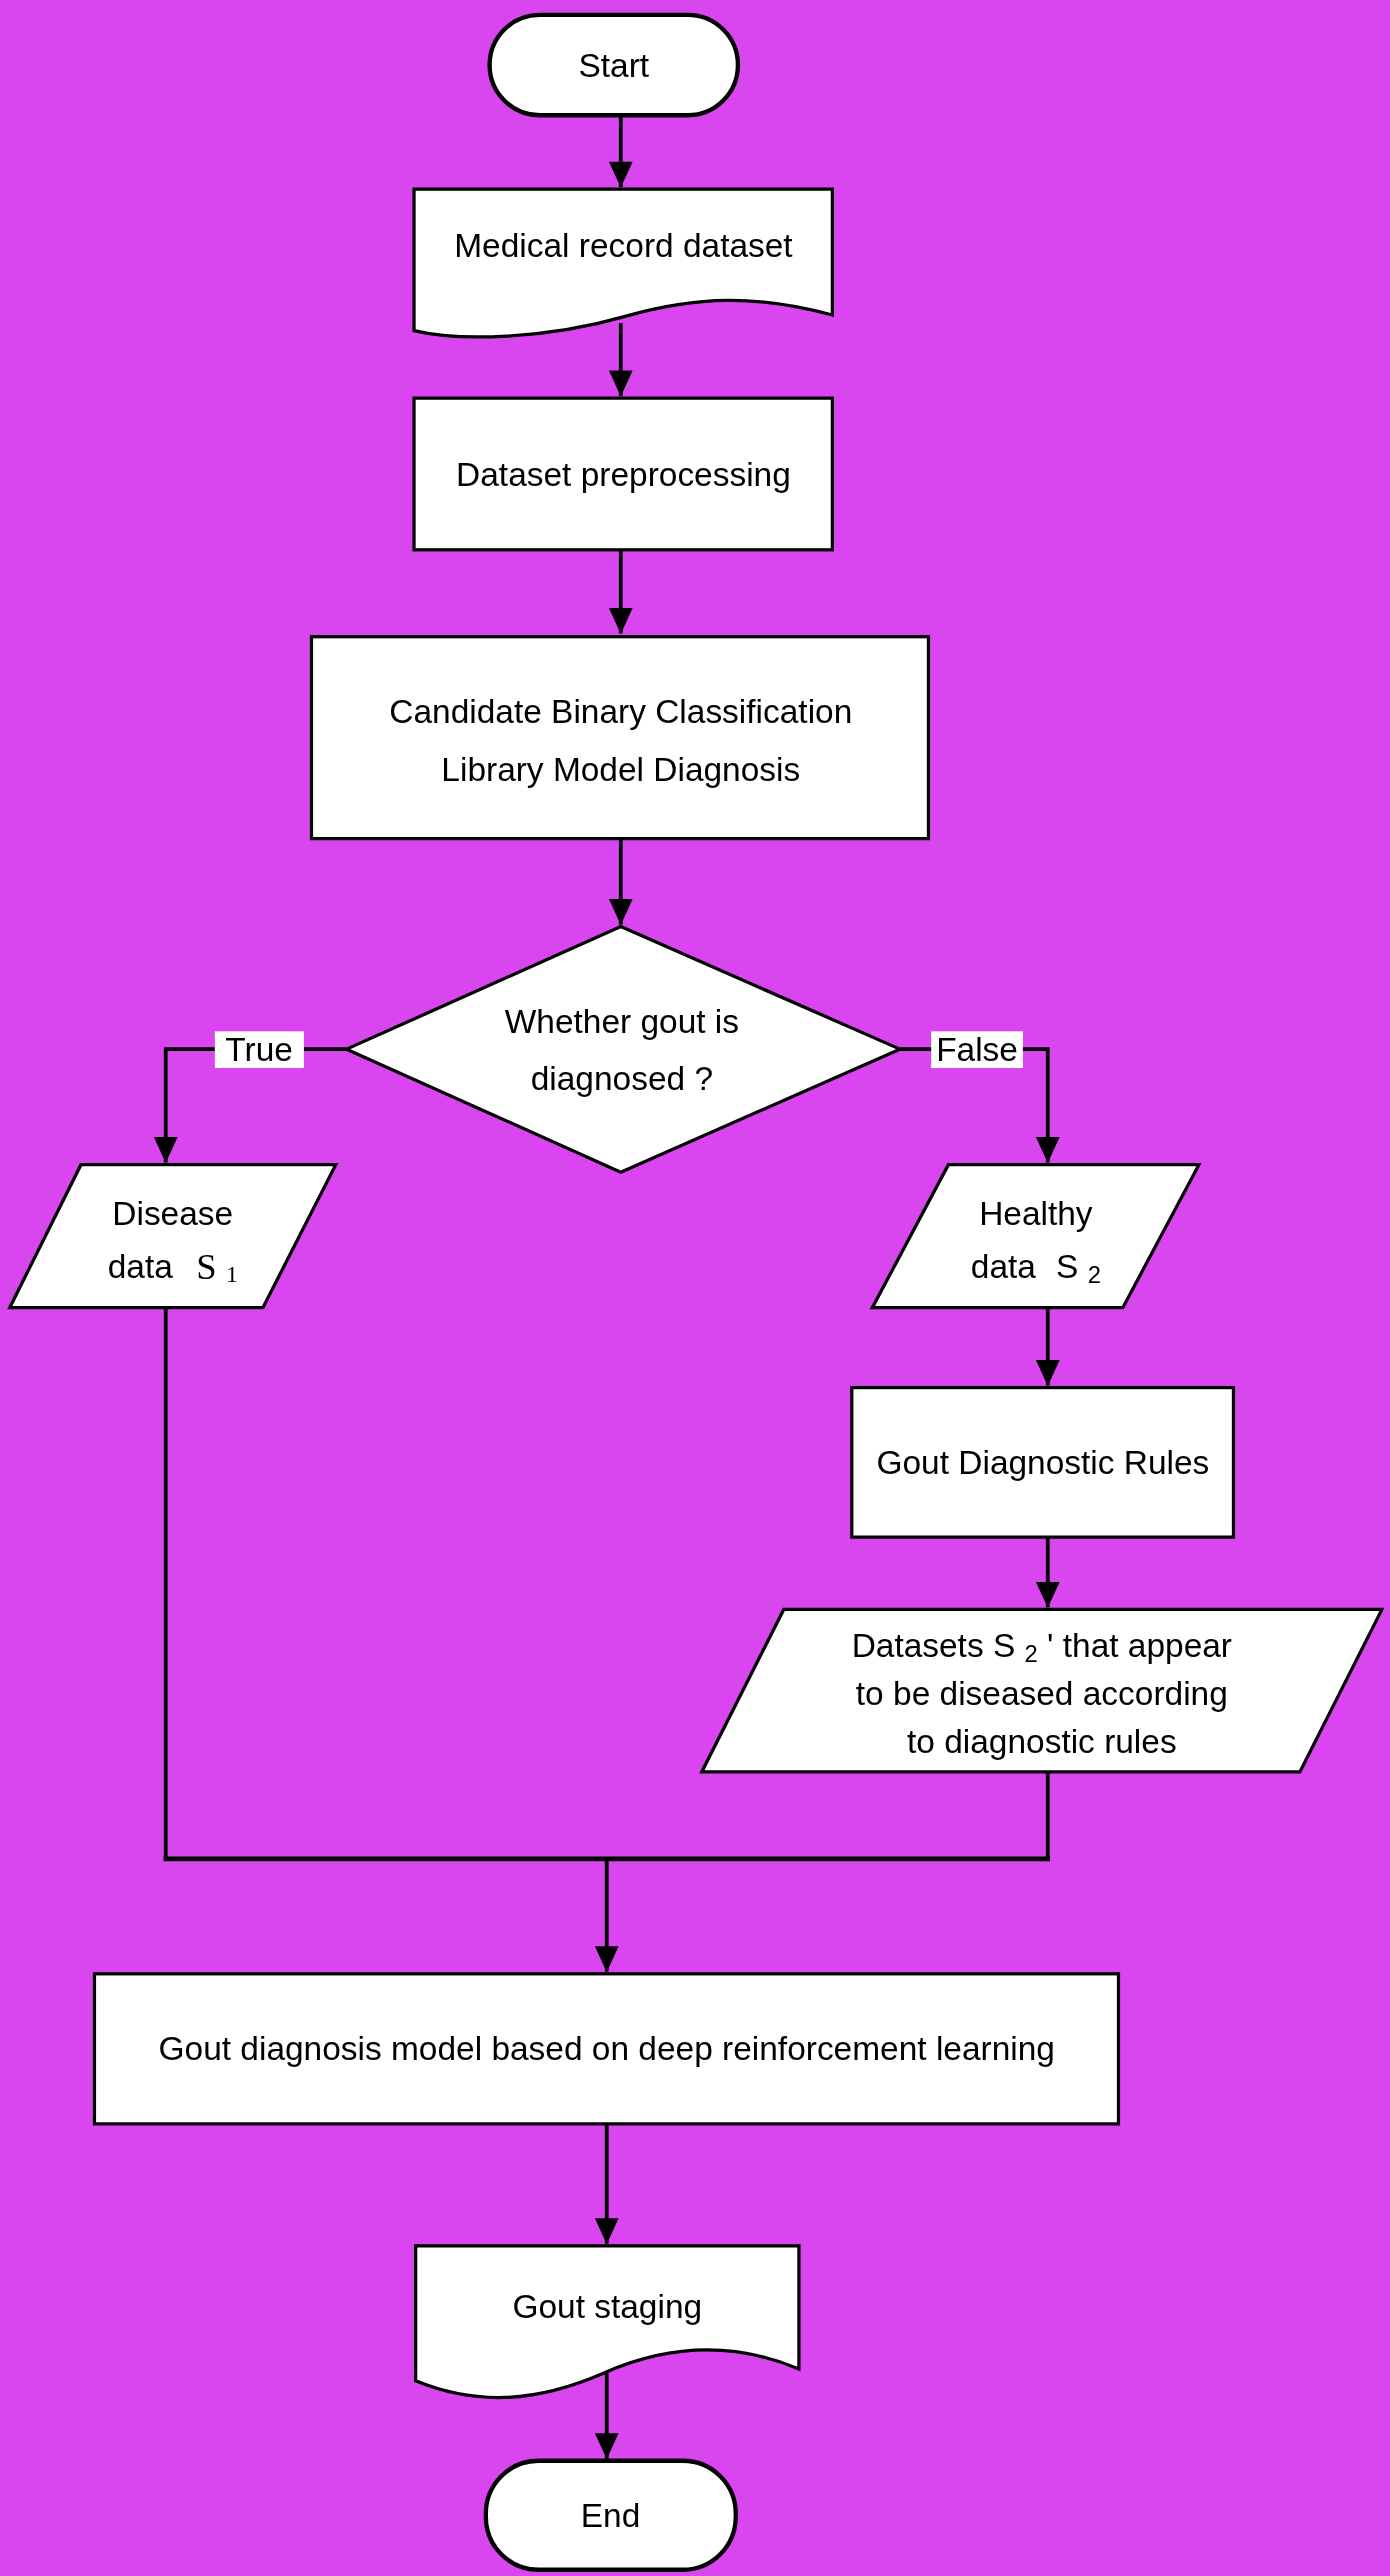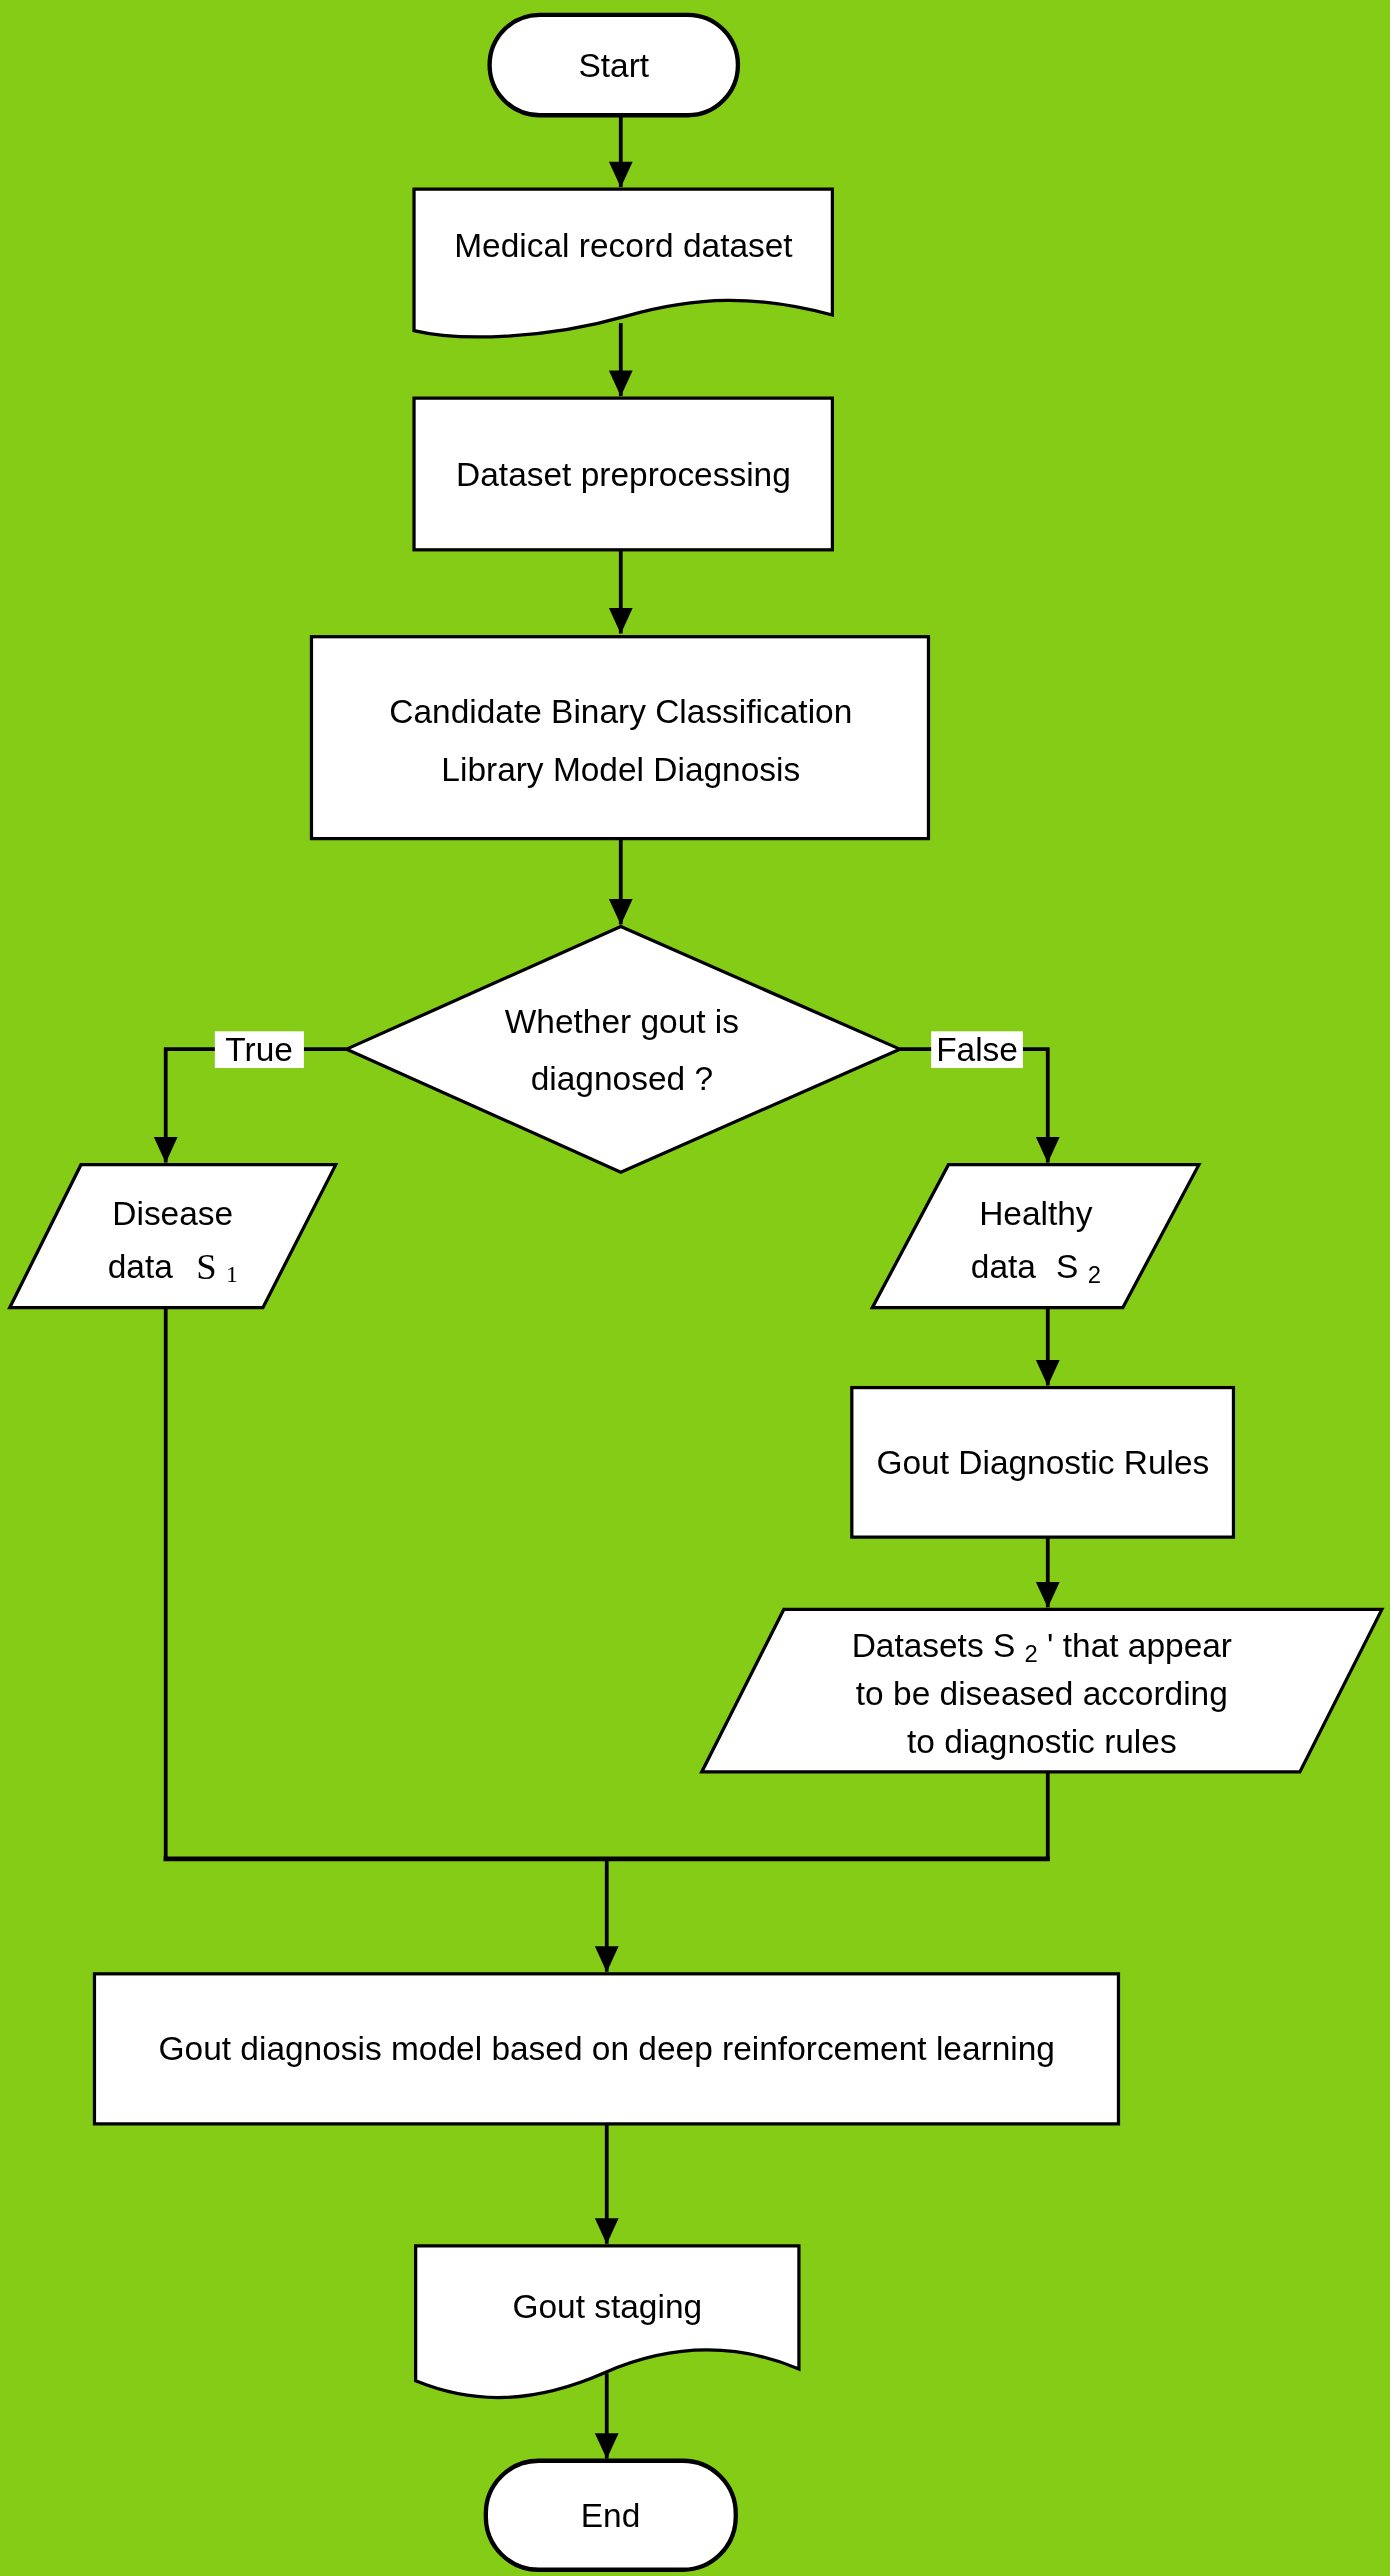--- a/index.html
+++ b/index.html
@@ -4,21 +4,21 @@
 <style>
   html, body {
     margin: 0;
     padding: 0;
     background: #ffffff;
   }
   .canvas {
     position: relative;
     width: 1390px;
     height: 2576px;
-    background: #84cc16;
+    background: #d946ef;
     font-family: "Liberation Sans", sans-serif;
   }
   svg { display: block; }
   .node-shape {
     fill: #ffffff;
     stroke: #000000;
     stroke-width: 6;
   }
   .terminator-shape {
     fill: #ffffff;

